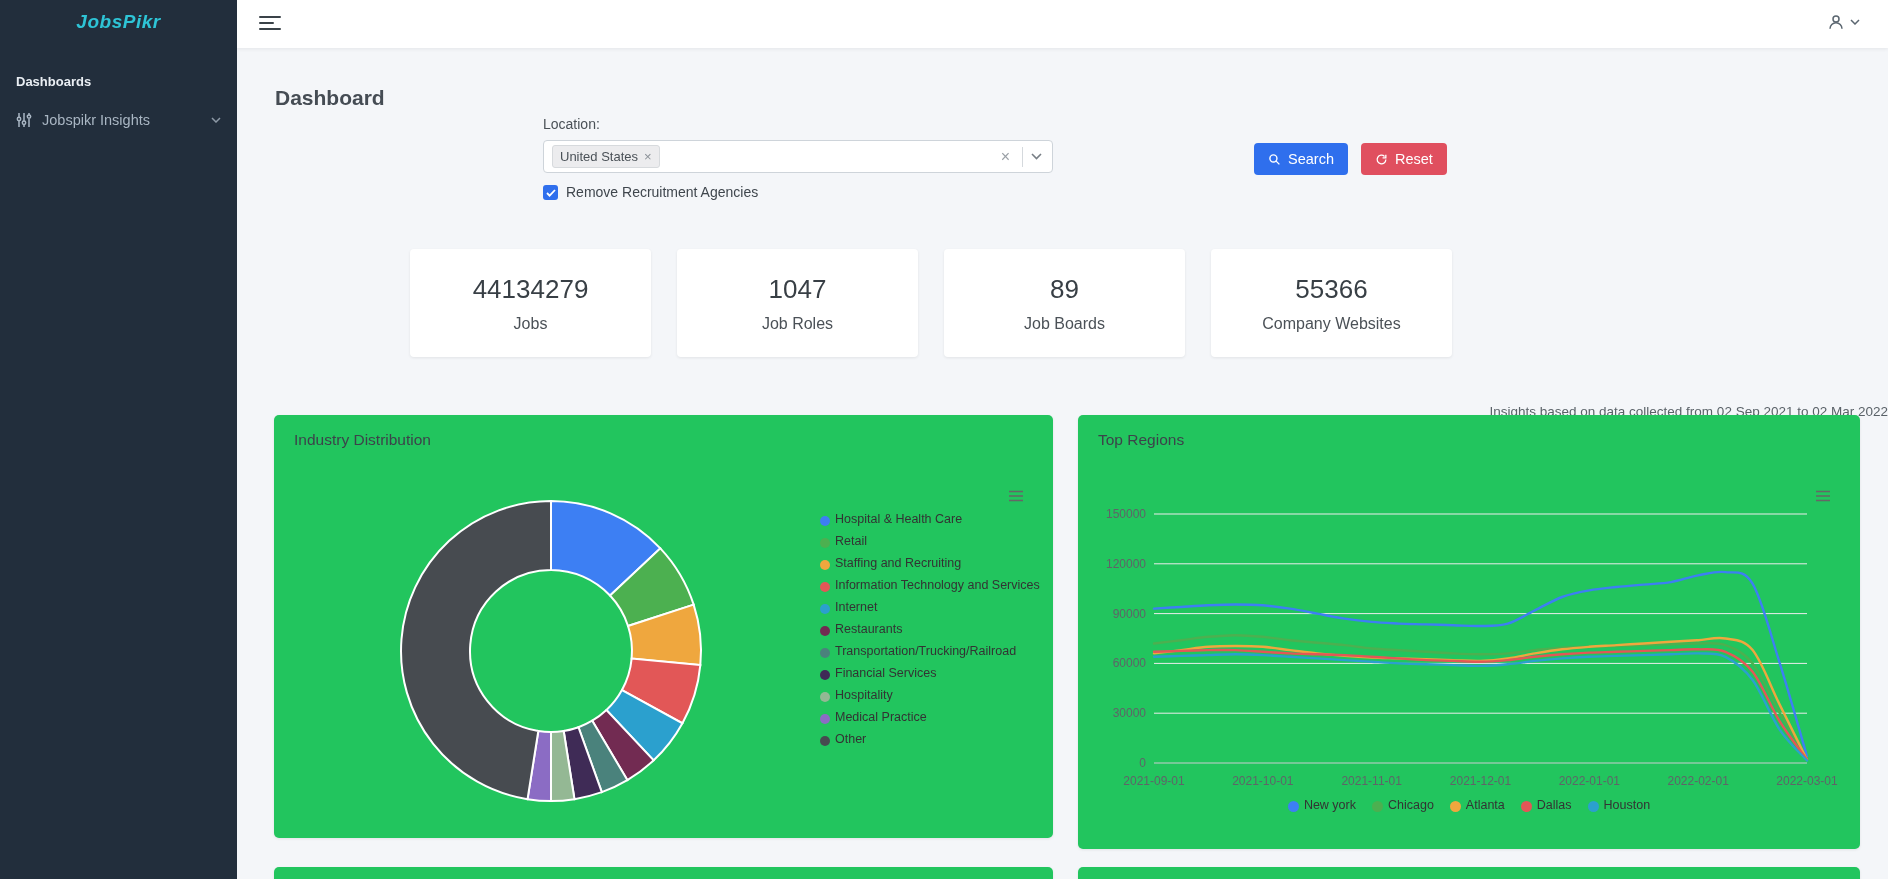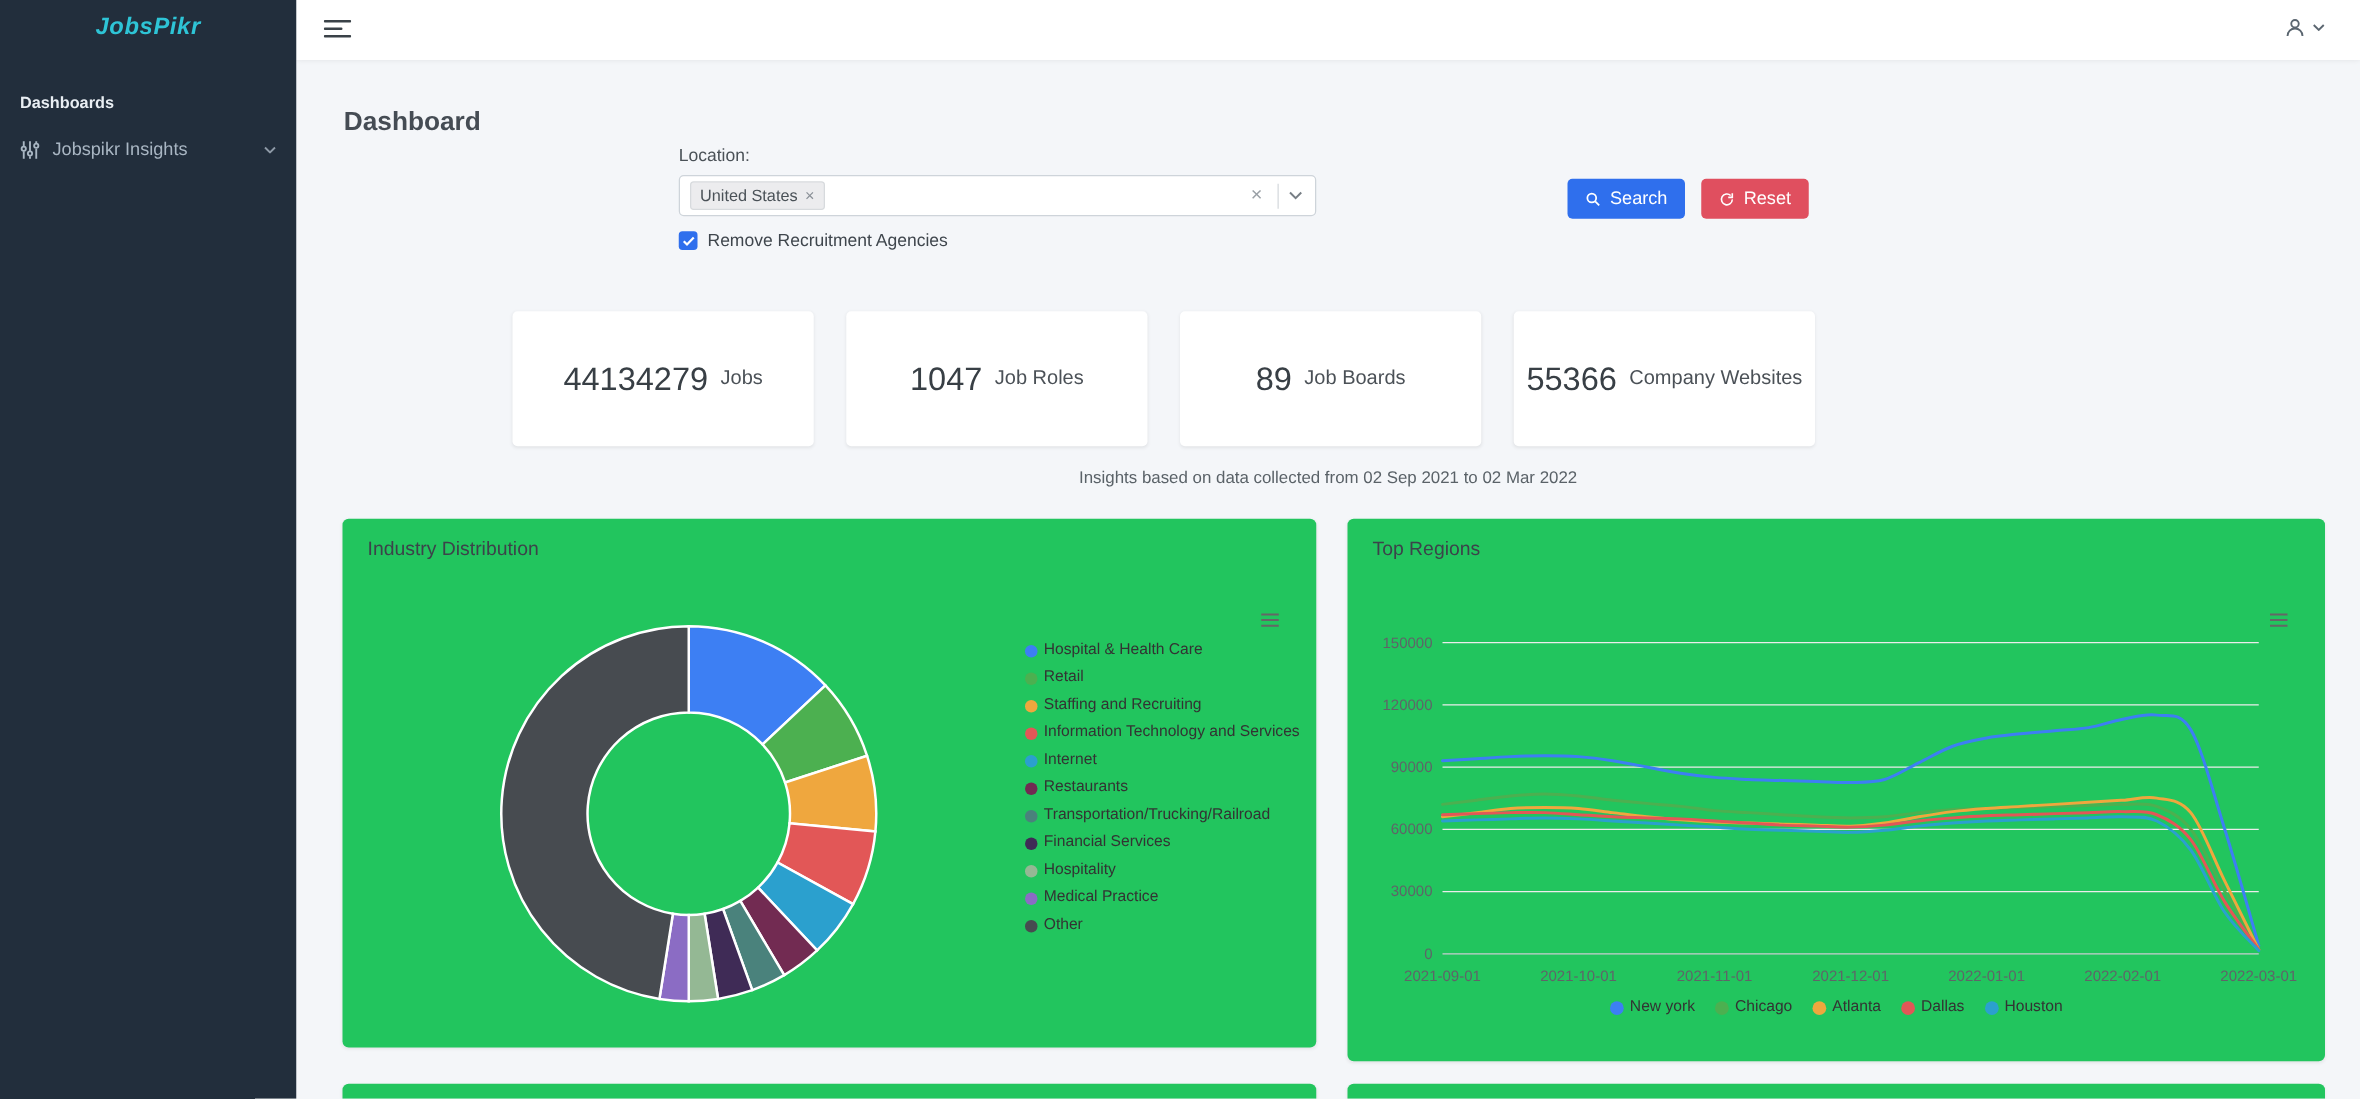--- a/index.html
+++ b/index.html
@@ -43,25 +43,25 @@
   .checkbox-label{font-size:14px;color:#3f464d}
 
   .action-buttons{position:absolute;left:1017px;top:95px;display:flex;gap:13px}
   .btn{height:32px;border:none;border-radius:4px;color:#fff;font-size:14.5px;display:flex;
     align-items:center;gap:7px;padding:0 14px;cursor:pointer;font-family:"Liberation Sans",sans-serif}
   .btn-search{background:#2f6fed}
   .btn-reset{background:#e04f5f}
 
   .stats-row{position:absolute;left:173px;top:201px;display:flex;gap:26px}
   .stat-card{width:241px;height:108px;background:#fff;border-radius:4px;box-shadow:0 1px 3px rgba(0,0,0,.08);
-    display:flex;flex-direction:row;align-items:center;justify-content:center;gap:10px}
+    display:flex;flex-direction:column;align-items:center;justify-content:center;gap:10px}
   .stat-value{font-size:26px;font-weight:500;color:#383f45}
   .stat-label{font-size:16px;color:#4b5157}
 
-  .insights-note{position:absolute;left:0;right:0;top:326px;text-align:center;font-size:13.5px;color:#5a6268}
+  .insights-note{position:absolute;left:0;right:0;top:356px;text-align:right;font-size:13.5px;color:#5a6268}
 
   .card{position:absolute;background:#22c55e;border-radius:5px;box-shadow:0 1px 3px rgba(0,0,0,.08)}
   .industry-card{left:37px;top:367px;width:779px;height:423px}
   .regions-card{left:841px;top:367px;width:782px;height:434px}
   .chart-title{position:absolute;left:20px;top:16px;font-size:15.5px;font-weight:500;color:#3c434a}
   .ctx-btn{position:absolute;right:26px;top:72px;cursor:pointer;display:flex;padding:3px}
 
   .donut-svg{position:absolute;left:117px;top:76px}
   .legend-col{position:absolute;left:546px;top:98px;display:flex;flex-direction:column;gap:9px}
   .legend-item{display:flex;align-items:flex-end;gap:5px;font-size:12.5px;color:#333;cursor:pointer;height:13px}

